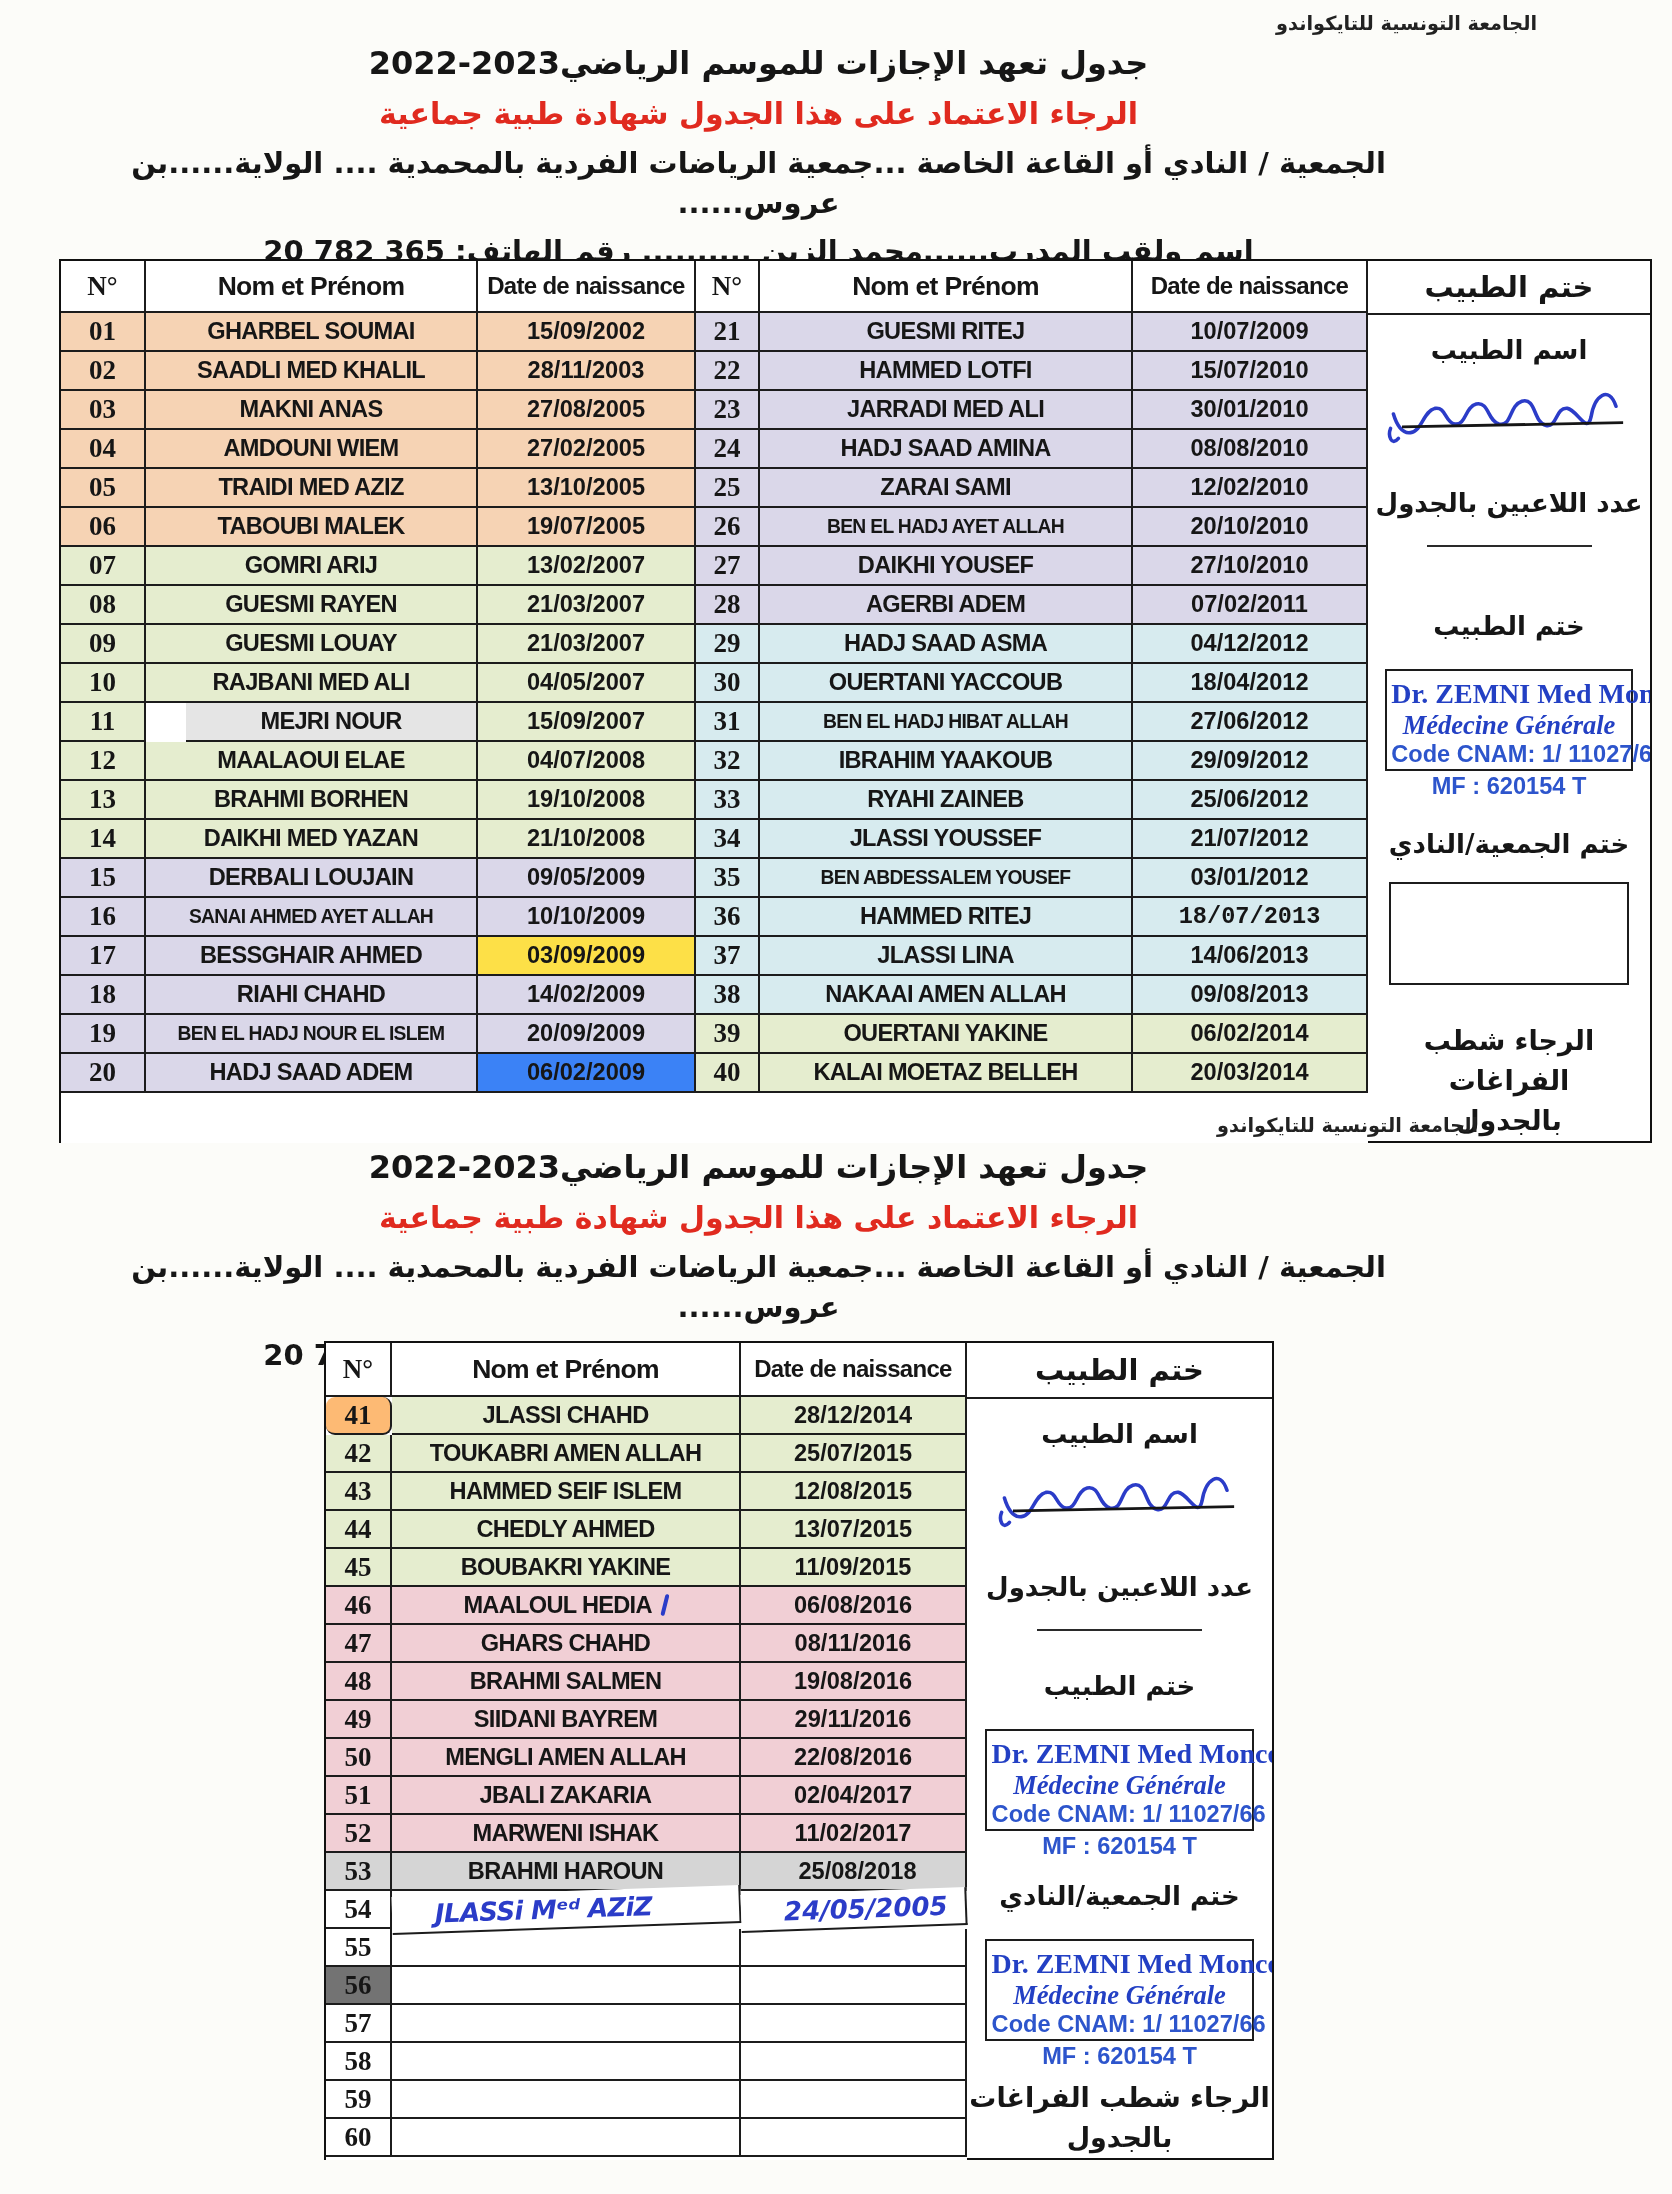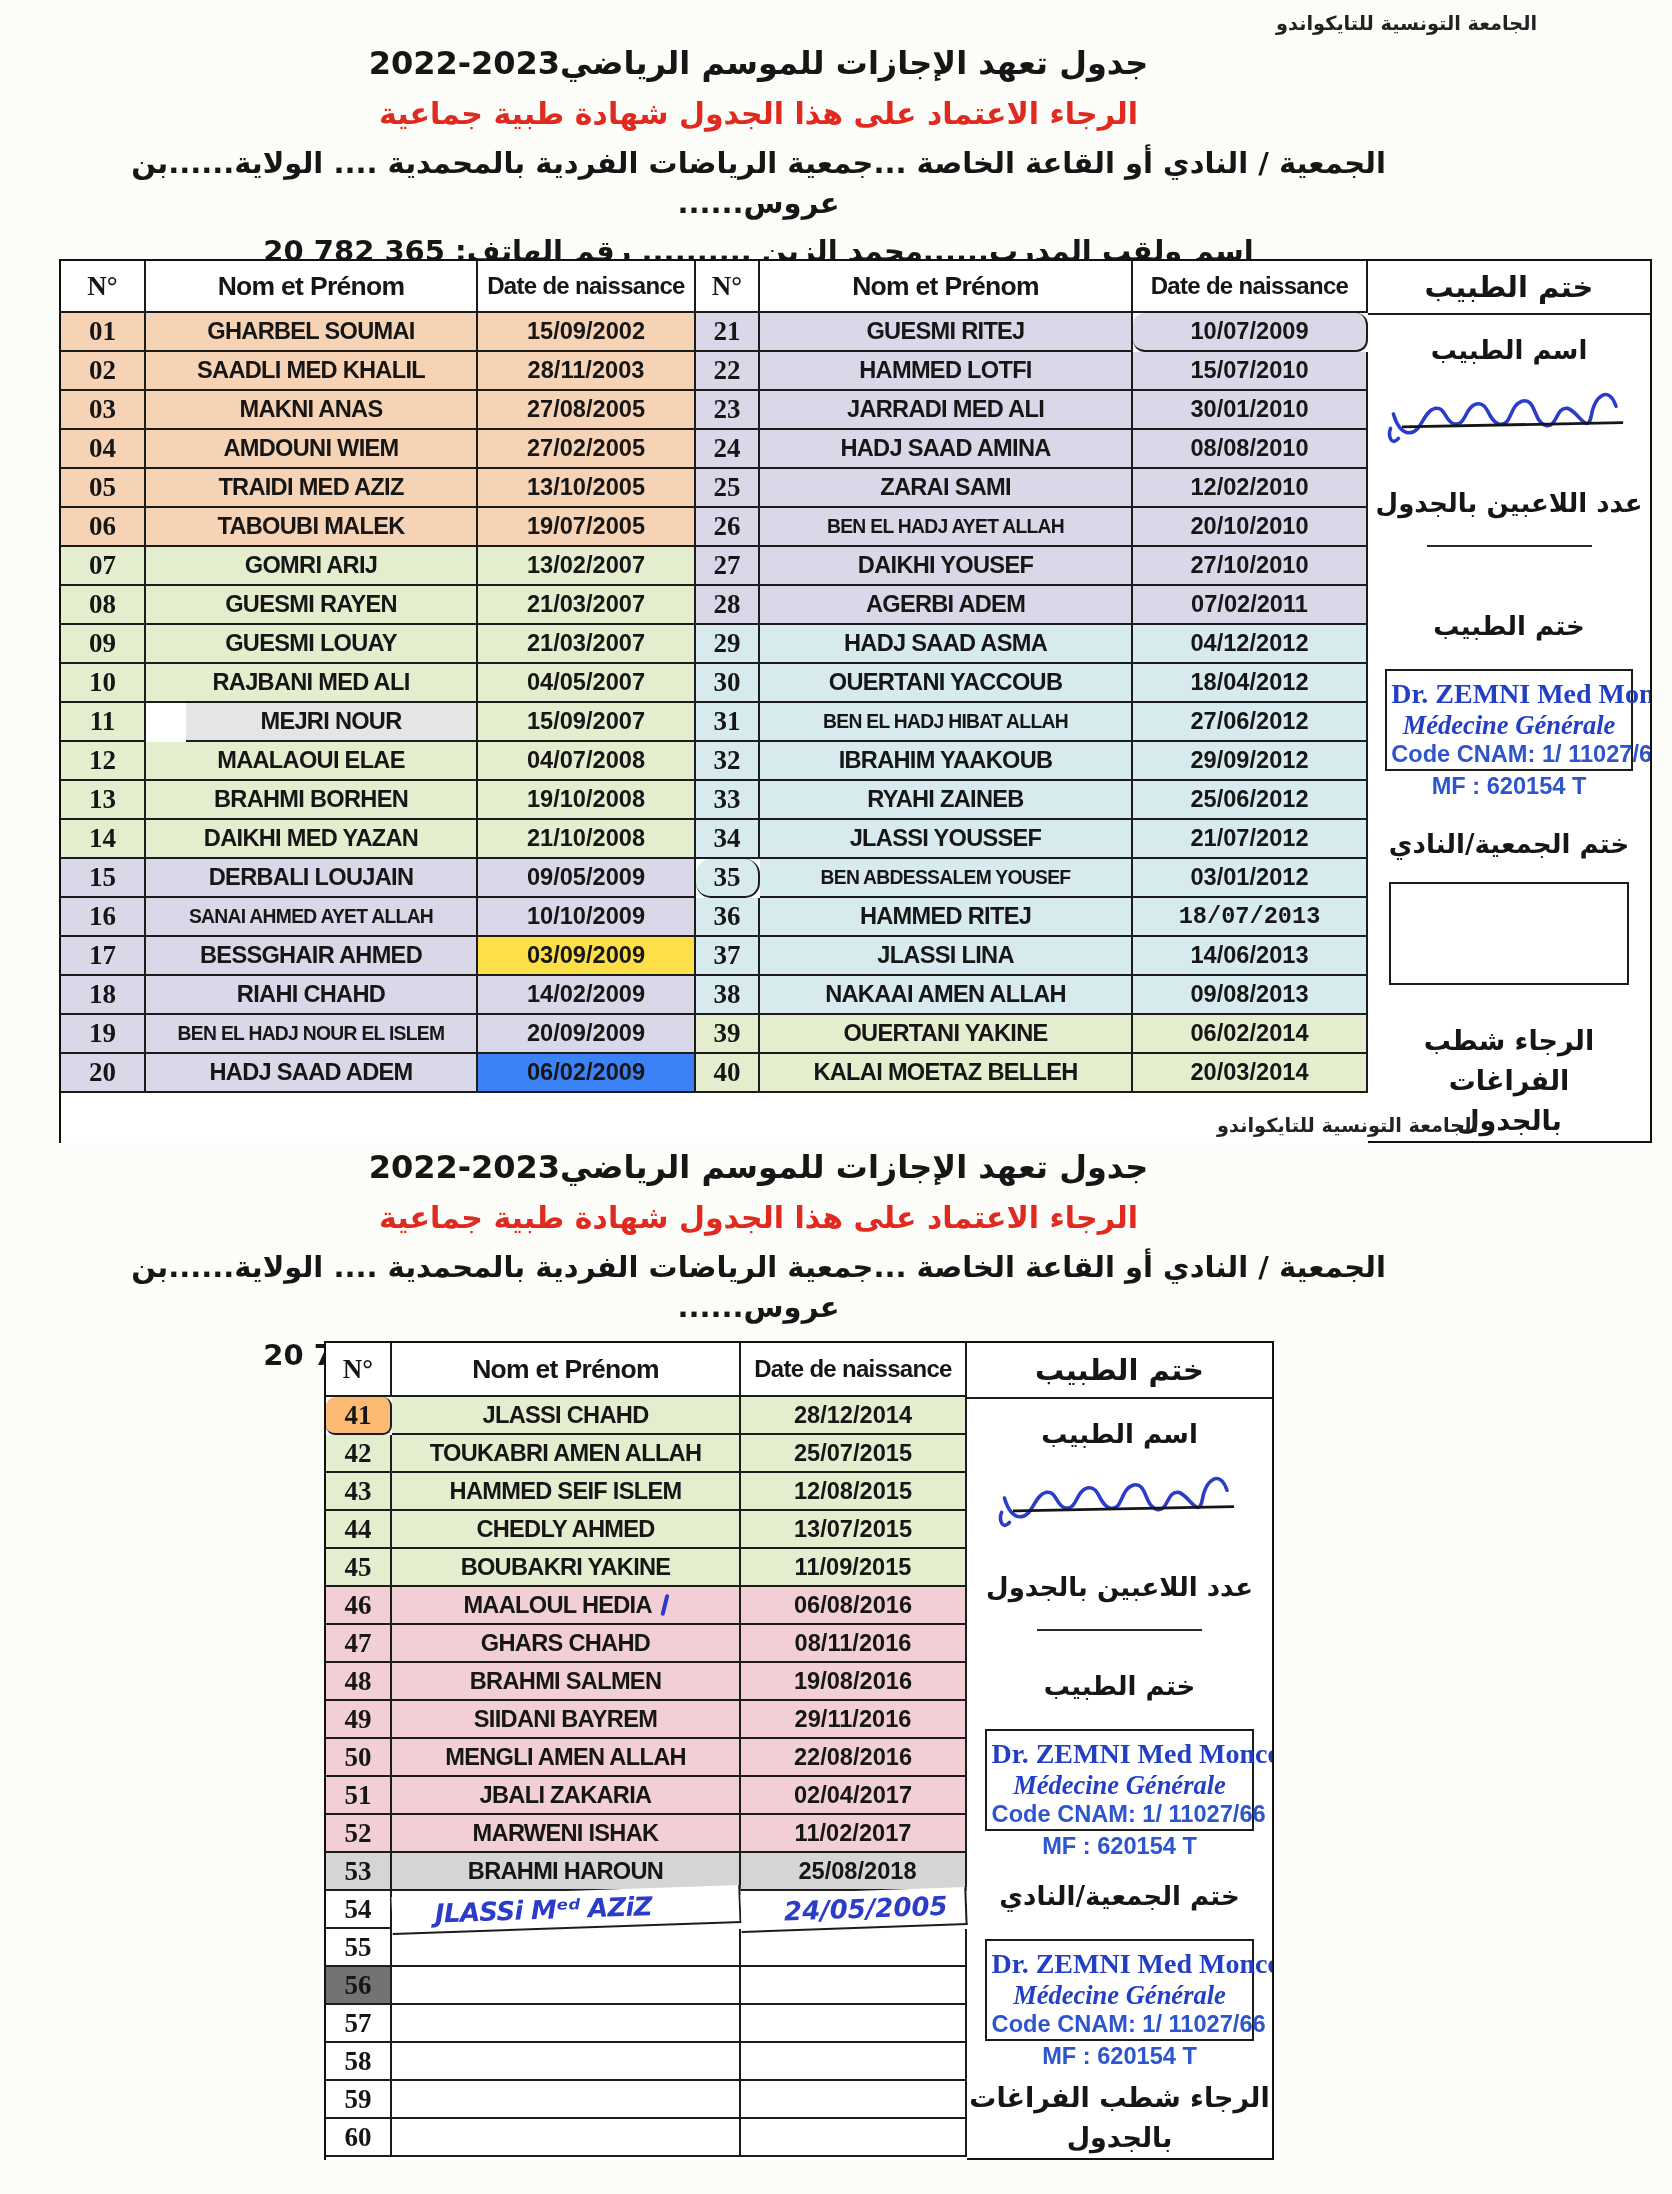--- a/index.html
+++ b/index.html
@@ -83,21 +83,21 @@
     <div class="cell hcell hname">Nom et Prénom</div>
     <div class="cell hcell hdob">Date de naissance</div>
     <div class="cell hcell hnum">N°</div>
     <div class="cell hcell hname">Nom et Prénom</div>
     <div class="cell hcell hdob">Date de naissance</div>
   <div class="cell num" style="background-color: rgb(246, 211, 180);">01</div>
       <div class="cell name" style="background-color: rgb(246, 211, 180);">GHARBEL SOUMAI</div>
       <div class="cell dob" style="background-color: rgb(246, 211, 180);">15/09/2002</div>
       <div class="cell num" style="background-color: rgb(218, 215, 233);">21</div>
       <div class="cell name" style="background-color: rgb(218, 215, 233);">GUESMI RITEJ</div>
-      <div class="cell dob" style="background-color: rgb(218, 215, 233); border-radius: 12px;">10/07/2009</div>
+      <div class="cell dob" style="background-color: rgb(218, 215, 233);">10/07/2009</div>
       <div class="cell num" style="background-color: rgb(246, 211, 180);">02</div>
       <div class="cell name" style="background-color: rgb(246, 211, 180);">SAADLI MED KHALIL</div>
       <div class="cell dob" style="background-color: rgb(246, 211, 180);">28/11/2003</div>
       <div class="cell num" style="background-color: rgb(218, 215, 233);">22</div>
       <div class="cell name" style="background-color: rgb(218, 215, 233);">HAMMED LOTFI</div>
       <div class="cell dob" style="background-color: rgb(218, 215, 233);">15/07/2010</div>
       <div class="cell num" style="background-color: rgb(246, 211, 180);">03</div>
       <div class="cell name" style="background-color: rgb(246, 211, 180);">MAKNI ANAS</div>
       <div class="cell dob" style="background-color: rgb(246, 211, 180);">27/08/2005</div>
       <div class="cell num" style="background-color: rgb(218, 215, 233);">23</div>
@@ -165,21 +165,21 @@
       <div class="cell dob" style="background-color: rgb(215, 235, 239); text-align: right;">25/06/2012</div>
       <div class="cell num" style="background-color: rgb(229, 237, 207);">14</div>
       <div class="cell name" style="background-color: rgb(229, 237, 207);">DAIKHI MED YAZAN</div>
       <div class="cell dob" style="background-color: rgb(229, 237, 207);">21/10/2008</div>
       <div class="cell num" style="background-color: rgb(215, 235, 239);">34</div>
       <div class="cell name" style="background-color: rgb(215, 235, 239);">JLASSI YOUSSEF</div>
       <div class="cell dob" style="background-color: rgb(215, 235, 239);">21/07/2012</div>
       <div class="cell num" style="background-color: rgb(218, 215, 233);">15</div>
       <div class="cell name" style="background-color: rgb(218, 215, 233);">DERBALI LOUJAIN</div>
       <div class="cell dob" style="background-color: rgb(218, 215, 233);">09/05/2009</div>
-      <div class="cell num" style="background-color: rgb(215, 235, 239); border-radius: 15px;">35</div>
+      <div class="cell num" style="background-color: rgb(215, 235, 239);">35</div>
       <div class="cell name long" style="background-color: rgb(215, 235, 239);">BEN ABDESSALEM YOUSEF</div>
       <div class="cell dob" style="background-color: rgb(215, 235, 239);">03/01/2012</div>
       <div class="cell num" style="background-color: rgb(218, 215, 233);">16</div>
       <div class="cell name long" style="background-color: rgb(218, 215, 233);">SANAI AHMED AYET ALLAH</div>
       <div class="cell dob" style="background-color: rgb(218, 215, 233);">10/10/2009</div>
       <div class="cell num" style="background-color: rgb(215, 235, 239);">36</div>
       <div class="cell name" style="background-color: rgb(215, 235, 239);">HAMMED RITEJ</div>
       <div class="cell dob" style="background-color: rgb(215, 235, 239); font-family: Liberation Mono, monospace;">18/07/2013</div>
       <div class="cell num" style="background-color: rgb(218, 215, 233);">17</div>
       <div class="cell name" style="background-color: rgb(218, 215, 233);">BESSGHAIR AHMED</div>

